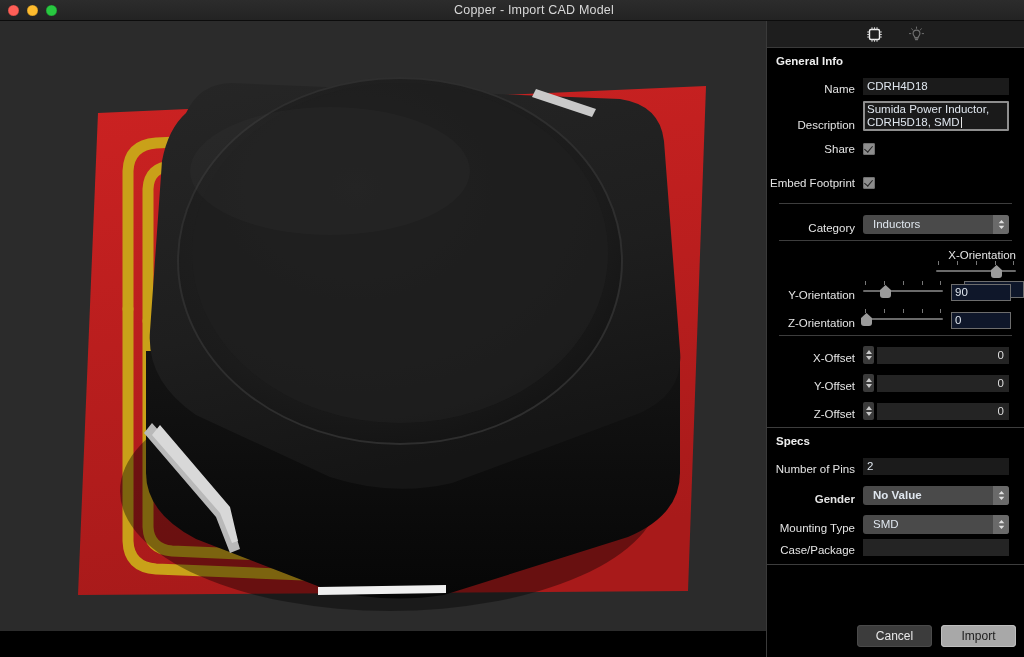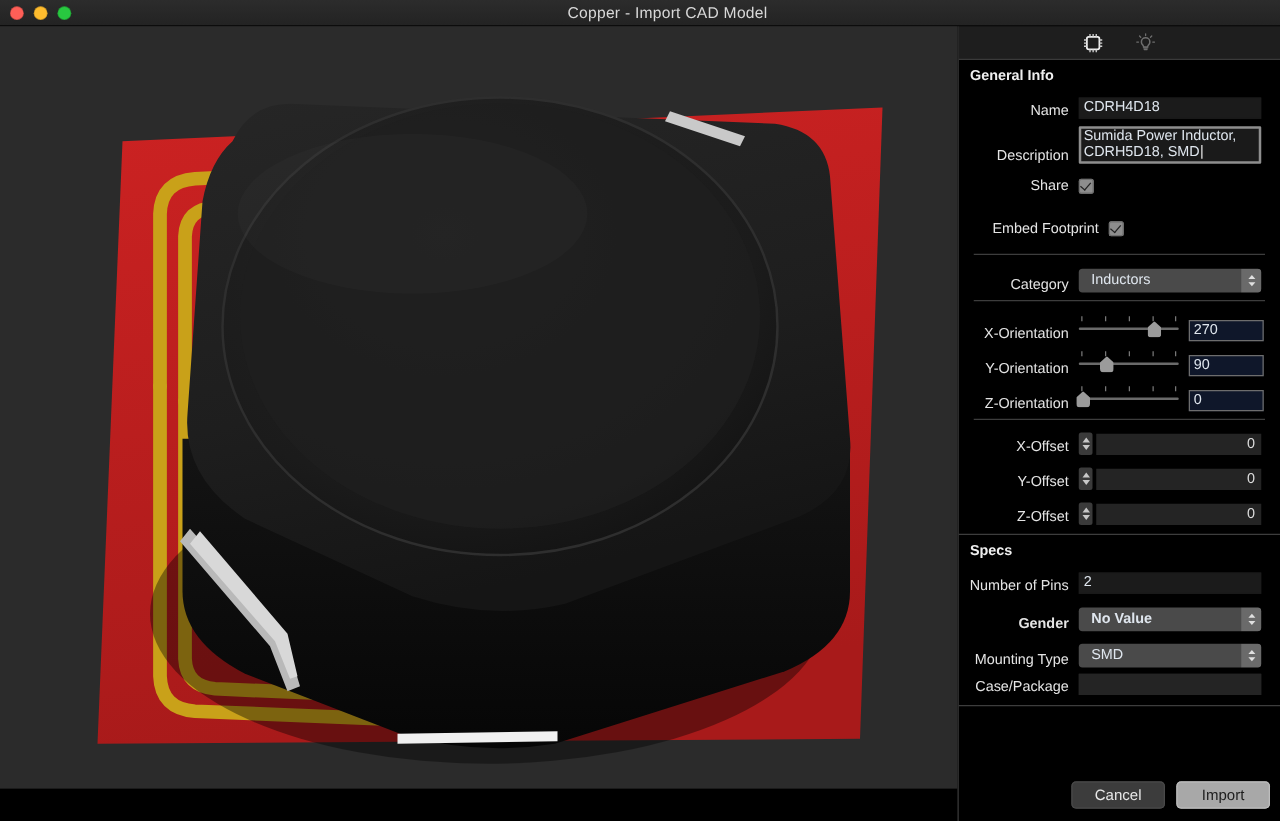--- a/index.html
+++ b/index.html
@@ -416,21 +416,21 @@
       <div class="row tall">
         <div class="lbl">Description</div>
         <div class="ctl tarea"><span>Sumida Power Inductor, CDRH5D18, SMD</span><span class="caret"></span></div>
       </div>
 
       <div class="row" style="height:18px;margin-bottom:16px;">
         <div class="lbl">Share</div>
         <div class="ctl cbox"></div>
       </div>
 
-      <div class="row" style="height:18px;margin-bottom:14px;padding-left:24px;">
+      <div class="row" style="height:18px;margin-bottom:14px;">
         <div class="lbl">Embed Footprint</div>
         <div class="ctl cbox"></div>
       </div>
 
       <div class="divider"></div>
 
       <div class="row">
         <div class="lbl">Category</div>
         <div class="ctl popup">
           <span>Inductors</span>
@@ -438,21 +438,21 @@
             <svg width="9" height="13" viewBox="0 0 9 13">
               <path d="M4.5 2 L7.3 5.2 H1.7 Z" fill="#e0e0e0"></path>
               <path d="M4.5 11 L1.7 7.8 H7.3 Z" fill="#e0e0e0"></path>
             </svg>
           </span>
         </div>
       </div>
 
       <div class="divider"></div>
 
-      <div class="row" style="height:24px;margin-bottom:4px;">
+      <div class="row" style="height:24px;margin-bottom:4px;flex-direction:column;">
         <div class="lbl">X-Orientation</div>
         <div class="slider">
           <div class="ticks">
             <span class="tick" style="left:2px"></span>
               <span class="tick" style="left:21px"></span>
             <span class="tick" style="left:40px"></span>
               <span class="tick" style="left:59px"></span>
             <span class="tick" style="left:77px"></span>
           </div>
           <div class="track"></div>

